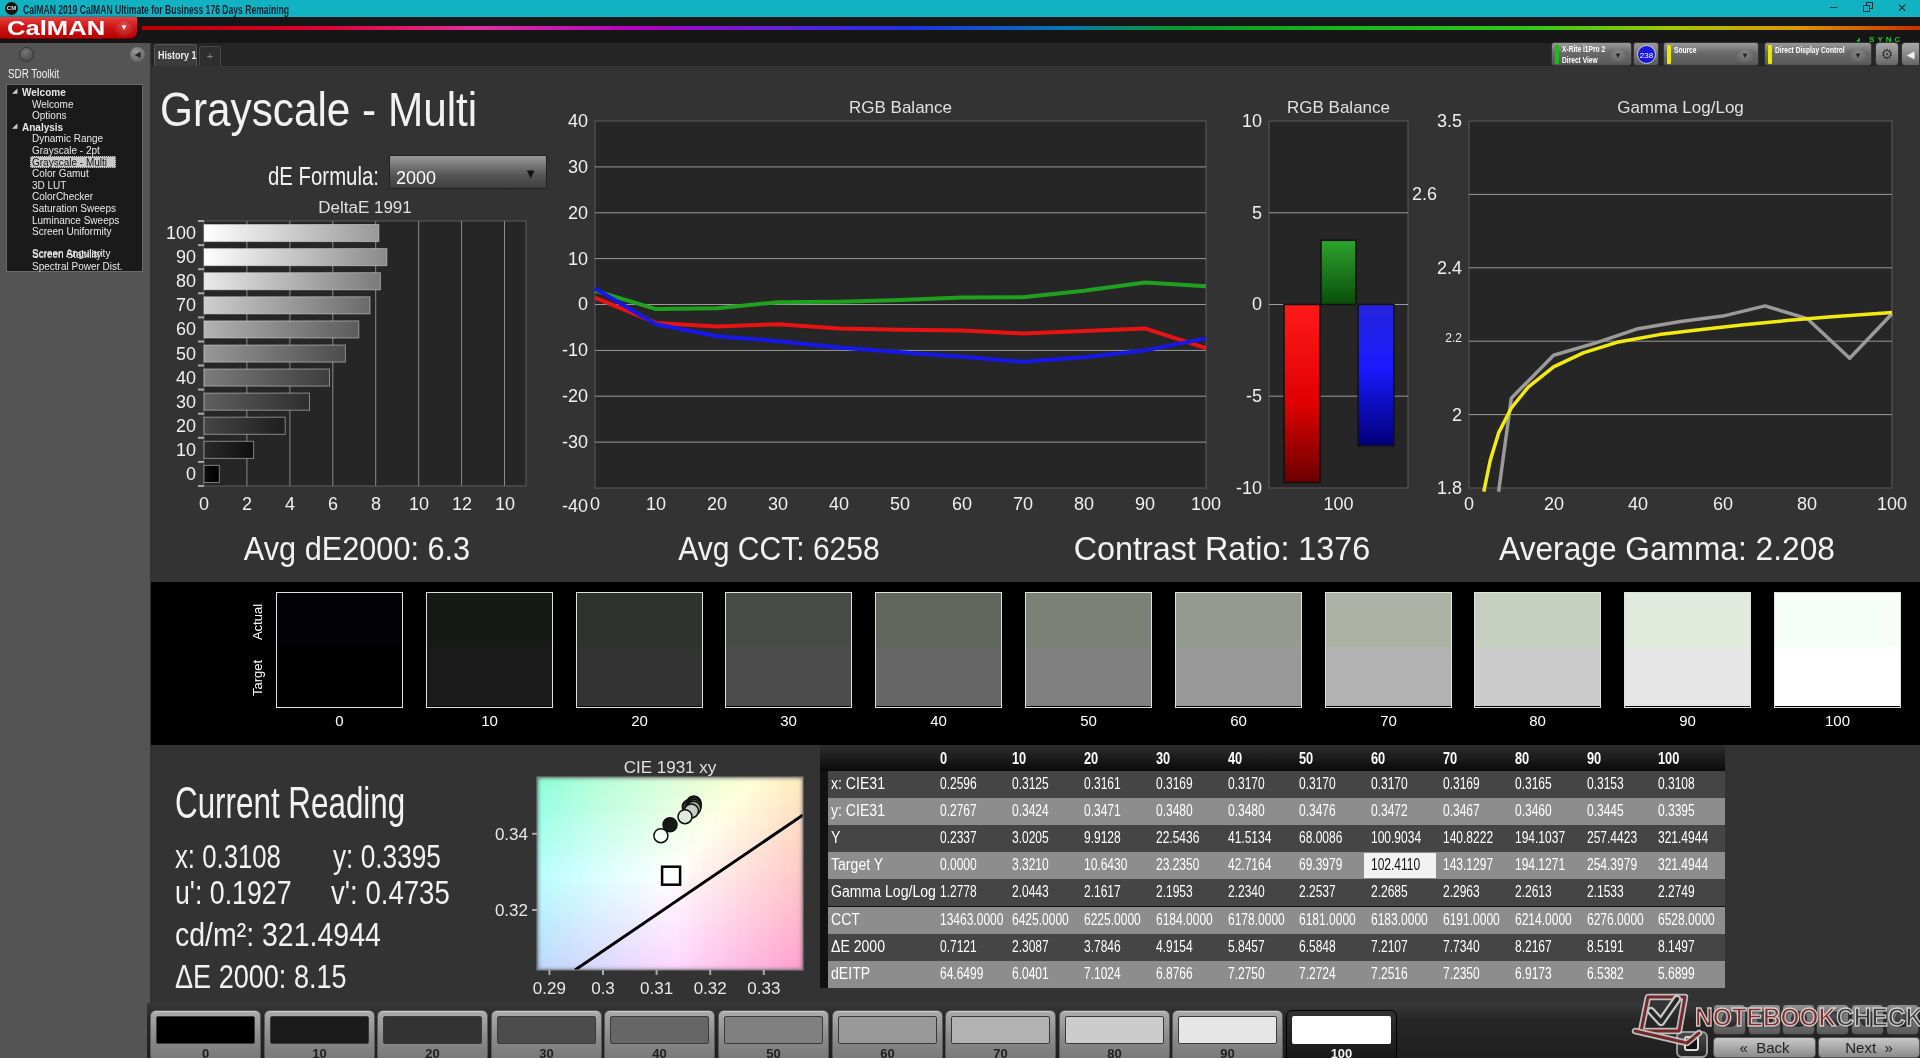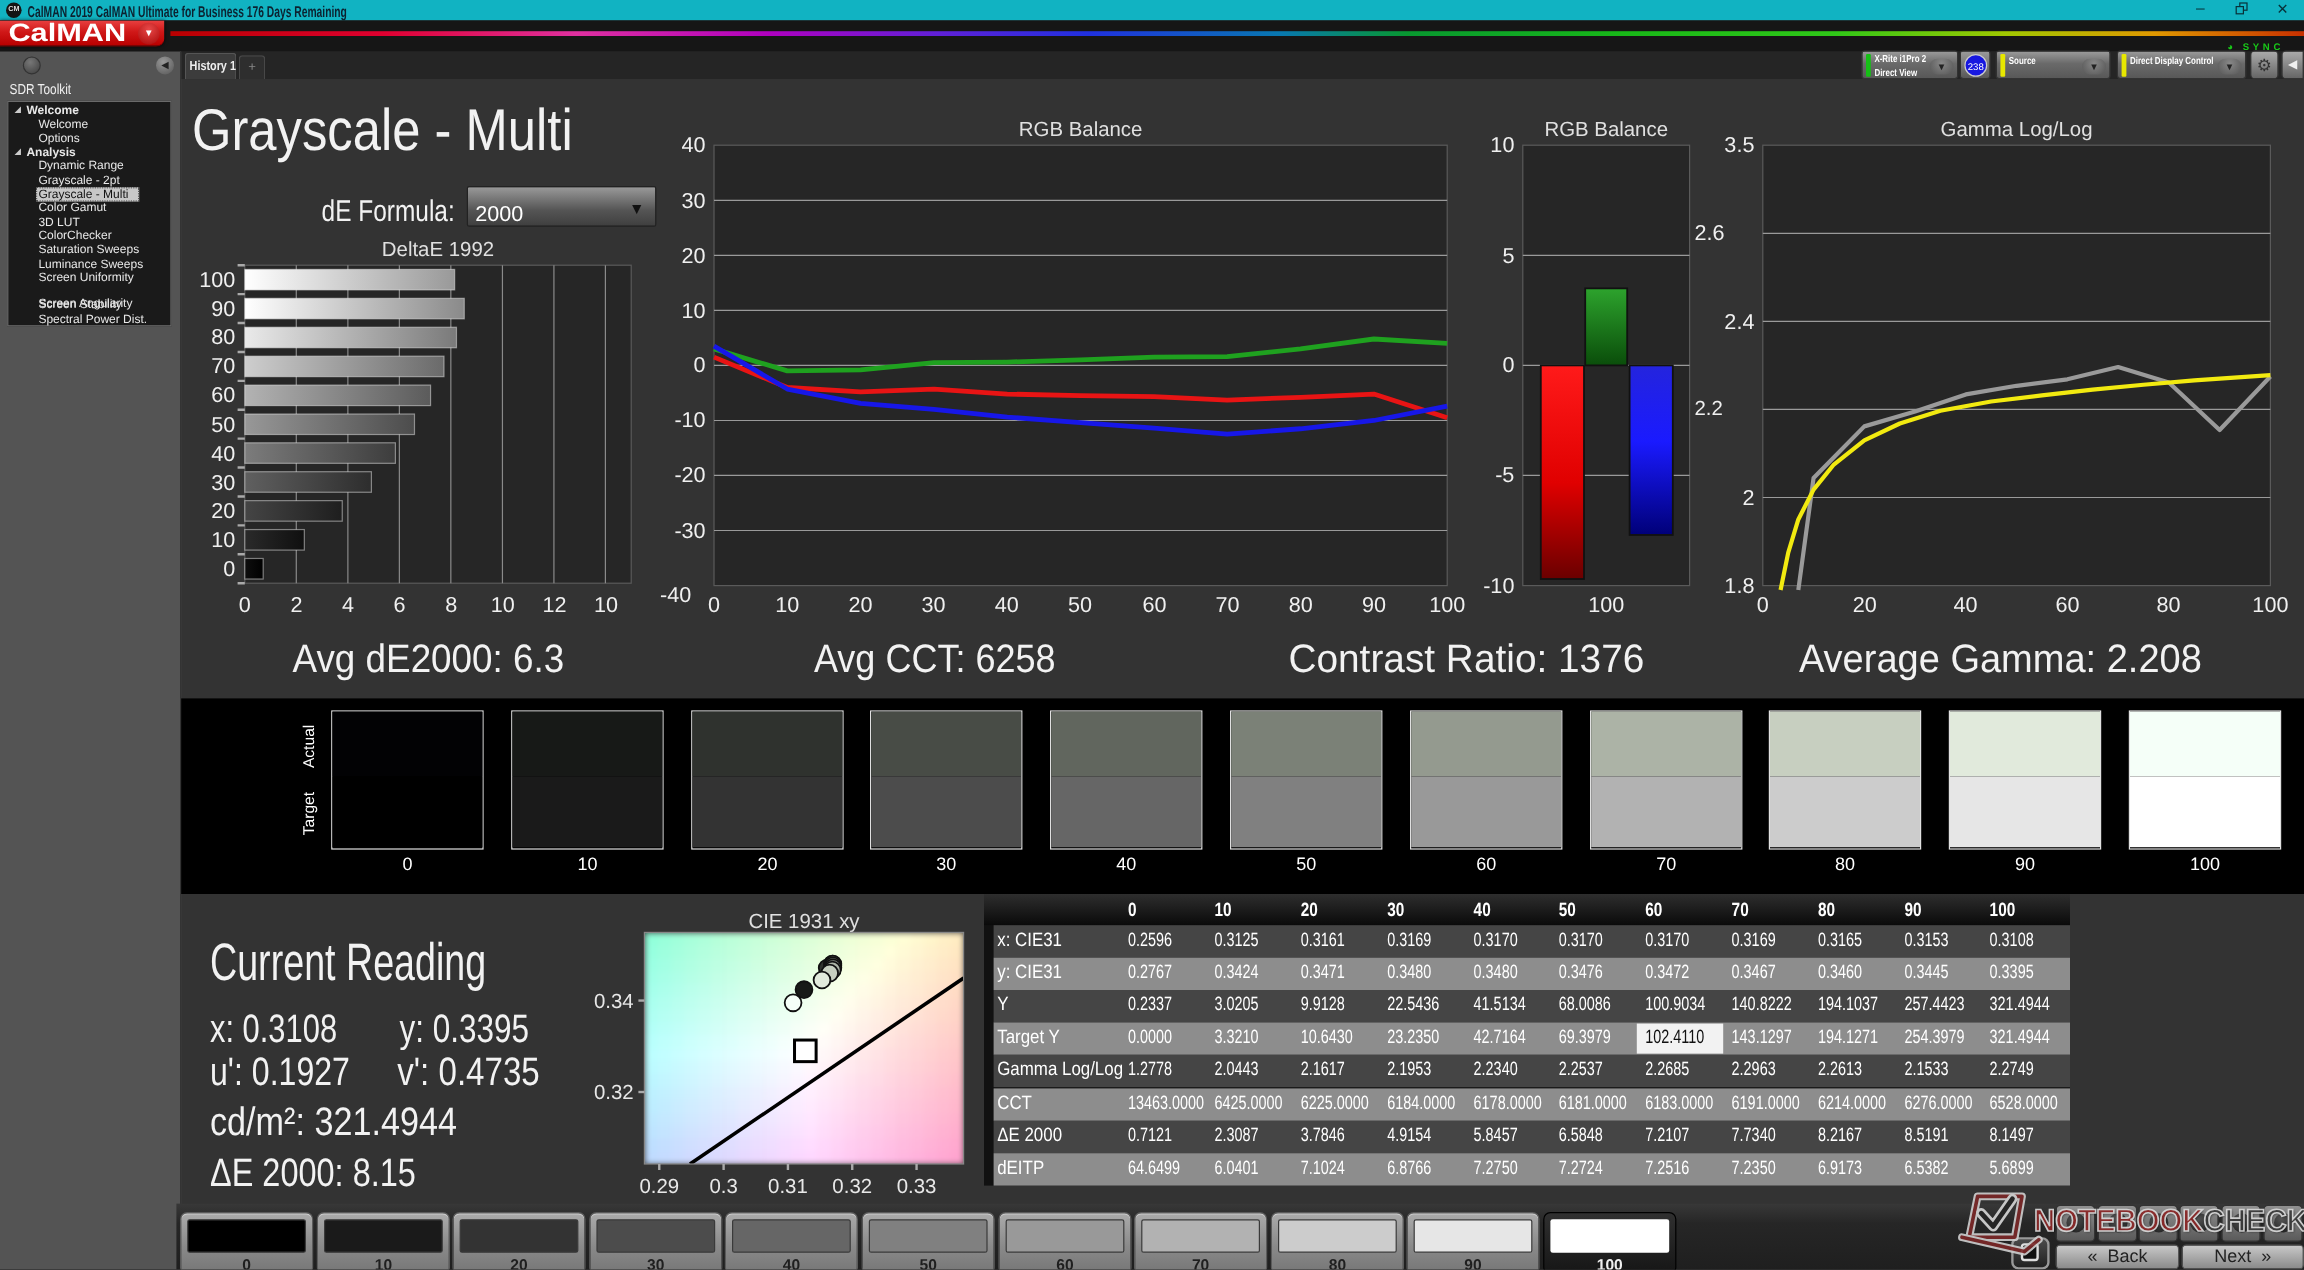--- a/index.html
+++ b/index.html
@@ -73,21 +73,21 @@
 <div class="abs" style="left:32px;top:226px;font-size:10px;color:#e8e8e8;white-space:nowrap">Screen Uniformity</div>
 <div class="abs" style="left:32px;top:248px;font-size:10px;color:#e8e8e8;white-space:nowrap">Screen Angularity</div>
 <div class="abs" style="left:32px;top:249px;font-size:10px;color:#e8e8e8;white-space:nowrap">Screen Stability</div>
 <div class="abs" style="left:32px;top:261px;font-size:10px;color:#e8e8e8;white-space:nowrap">Spectral Power Dist.</div>
 <div class="abs" style="left:160px;top:81px;color:#f2f2f2;font-size:49px;transform:scaleX(0.863);transform-origin:left top;white-space:nowrap">Grayscale - Multi</div>
 <div class="abs" style="left:268px;top:162px;color:#f2f2f2;font-size:25px;transform:scaleX(0.815);transform-origin:left top;white-space:nowrap">dE Formula:</div>
 <div class="abs" style="left:389px;top:155px;width:158px;height:34px;background:linear-gradient(#999,#555 60%,#3f3f3f);border:1px solid #222;border-radius:2px">
     <span style="position:absolute;left:6px;top:12px;color:#fff;font-size:18px">2000</span>
     <span style="position:absolute;right:9px;top:10px;color:#111;font-size:13px">▼</span>
   </div>
-<div class="abs" style="left:204px;top:198px;width:322px;text-align:center;color:#e0e0e0;font-size:17px">DeltaE 1992</div>
+<div class="abs" style="left:204px;top:198px;width:322px;text-align:center;color:#e0e0e0;font-size:17px">DeltaE 1991</div>
 <div class="abs" style="left:595px;top:98px;width:611px;text-align:center;color:#e0e0e0;font-size:17px">RGB Balance</div>
 <div class="abs" style="left:1269px;top:98px;width:139px;text-align:center;color:#e0e0e0;font-size:17px">RGB Balance</div>
 <div class="abs" style="left:1469px;top:98px;width:423px;text-align:center;color:#e0e0e0;font-size:17px">Gamma Log/Log</div>
 <svg width="358" height="300" style="position:absolute;left:186px;top:203px">
     <rect x="18" y="18" width="322" height="265" fill="#262626" stroke="#5a5a5a" stroke-width="1"></rect>
     <line x1="60.9" y1="18" x2="60.9" y2="283" stroke="#8a8a8a" stroke-width="1"></line>
     <line x1="103.9" y1="18" x2="103.9" y2="283" stroke="#8a8a8a" stroke-width="1"></line>
     <line x1="146.8" y1="18" x2="146.8" y2="283" stroke="#8a8a8a" stroke-width="1"></line>
     <line x1="189.7" y1="18" x2="189.7" y2="283" stroke="#8a8a8a" stroke-width="1"></line>
     <line x1="232.7" y1="18" x2="232.7" y2="283" stroke="#8a8a8a" stroke-width="1"></line>
@@ -230,42 +230,42 @@
 <div class="abs" style="left:447px;top:494px;width:30px;text-align:center;color:#f0f0f0;font-size:18px">12</div>
 <div class="abs" style="left:490px;top:494px;width:30px;text-align:center;color:#f0f0f0;font-size:18px">10</div>
 <div class="abs" style="left:538px;top:111px;width:50px;text-align:right;color:#f0f0f0;font-size:18px">40</div>
 <div class="abs" style="left:538px;top:157px;width:50px;text-align:right;color:#f0f0f0;font-size:18px">30</div>
 <div class="abs" style="left:538px;top:203px;width:50px;text-align:right;color:#f0f0f0;font-size:18px">20</div>
 <div class="abs" style="left:538px;top:249px;width:50px;text-align:right;color:#f0f0f0;font-size:18px">10</div>
 <div class="abs" style="left:538px;top:294px;width:50px;text-align:right;color:#f0f0f0;font-size:18px">0</div>
 <div class="abs" style="left:538px;top:340px;width:50px;text-align:right;color:#f0f0f0;font-size:18px">-10</div>
 <div class="abs" style="left:538px;top:386px;width:50px;text-align:right;color:#f0f0f0;font-size:18px">-20</div>
 <div class="abs" style="left:538px;top:432px;width:50px;text-align:right;color:#f0f0f0;font-size:18px">-30</div>
-<div class="abs" style="left:538px;top:486px;width:50px;text-align:center;color:#f0f0f0;font-size:18px">-40</div>
+<div class="abs" style="left:538px;top:496px;width:50px;text-align:right;color:#f0f0f0;font-size:18px">-40</div>
 <div class="abs" style="left:575px;top:494px;width:40px;text-align:center;color:#f0f0f0;font-size:18px">0</div>
 <div class="abs" style="left:636px;top:494px;width:40px;text-align:center;color:#f0f0f0;font-size:18px">10</div>
 <div class="abs" style="left:697px;top:494px;width:40px;text-align:center;color:#f0f0f0;font-size:18px">20</div>
 <div class="abs" style="left:758px;top:494px;width:40px;text-align:center;color:#f0f0f0;font-size:18px">30</div>
 <div class="abs" style="left:819px;top:494px;width:40px;text-align:center;color:#f0f0f0;font-size:18px">40</div>
 <div class="abs" style="left:880px;top:494px;width:40px;text-align:center;color:#f0f0f0;font-size:18px">50</div>
 <div class="abs" style="left:942px;top:494px;width:40px;text-align:center;color:#f0f0f0;font-size:18px">60</div>
 <div class="abs" style="left:1003px;top:494px;width:40px;text-align:center;color:#f0f0f0;font-size:18px">70</div>
 <div class="abs" style="left:1064px;top:494px;width:40px;text-align:center;color:#f0f0f0;font-size:18px">80</div>
 <div class="abs" style="left:1125px;top:494px;width:40px;text-align:center;color:#f0f0f0;font-size:18px">90</div>
 <div class="abs" style="left:1186px;top:494px;width:40px;text-align:center;color:#f0f0f0;font-size:18px">100</div>
 <div class="abs" style="left:1216px;top:111px;width:46px;text-align:right;color:#f0f0f0;font-size:18px">10</div>
 <div class="abs" style="left:1216px;top:203px;width:46px;text-align:right;color:#f0f0f0;font-size:18px">5</div>
 <div class="abs" style="left:1216px;top:294px;width:46px;text-align:right;color:#f0f0f0;font-size:18px">0</div>
 <div class="abs" style="left:1216px;top:386px;width:46px;text-align:right;color:#f0f0f0;font-size:18px">-5</div>
 <div class="abs" style="left:1216px;top:478px;width:46px;text-align:right;color:#f0f0f0;font-size:18px">-10</div>
 <div class="abs" style="left:1269px;top:494px;width:139px;text-align:center;color:#f0f0f0;font-size:18px">100</div>
 <div class="abs" style="left:1412px;top:111px;width:50px;text-align:right;color:#f0f0f0;font-size:18px">3.5</div>
 <div class="abs" style="left:1412px;top:184px;width:50px;text-align:left;color:#f0f0f0;font-size:18px">2.6</div>
 <div class="abs" style="left:1412px;top:258px;width:50px;text-align:right;color:#f0f0f0;font-size:18px">2.4</div>
-<div class="abs" style="left:1412px;top:331px;width:50px;text-align:left;color:#f0f0f0;font-size:17px">2.2</div>
+<div class="abs" style="left:1412px;top:331px;width:50px;text-align:right;color:#f0f0f0;font-size:12px">2.2</div>
 <div class="abs" style="left:1412px;top:405px;width:50px;text-align:right;color:#f0f0f0;font-size:18px">2</div>
 <div class="abs" style="left:1412px;top:478px;width:50px;text-align:right;color:#f0f0f0;font-size:18px">1.8</div>
 <div class="abs" style="left:1449px;top:494px;width:40px;text-align:center;color:#f0f0f0;font-size:18px">0</div>
 <div class="abs" style="left:1534px;top:494px;width:40px;text-align:center;color:#f0f0f0;font-size:18px">20</div>
 <div class="abs" style="left:1618px;top:494px;width:40px;text-align:center;color:#f0f0f0;font-size:18px">40</div>
 <div class="abs" style="left:1703px;top:494px;width:40px;text-align:center;color:#f0f0f0;font-size:18px">60</div>
 <div class="abs" style="left:1787px;top:494px;width:40px;text-align:center;color:#f0f0f0;font-size:18px">80</div>
 <div class="abs" style="left:1872px;top:494px;width:40px;text-align:center;color:#f0f0f0;font-size:18px">100</div>
 <div class="abs" style="left:156.5px;top:530px;width:400px;text-align:center;color:#f2f2f2;font-size:33px;transform:scaleX(0.93);transform-origin:center top">Avg dE2000: 6.3</div>
 <div class="abs" style="left:579px;top:530px;width:400px;text-align:center;color:#f2f2f2;font-size:33px;transform:scaleX(0.91);transform-origin:center top">Avg CCT: 6258</div>

